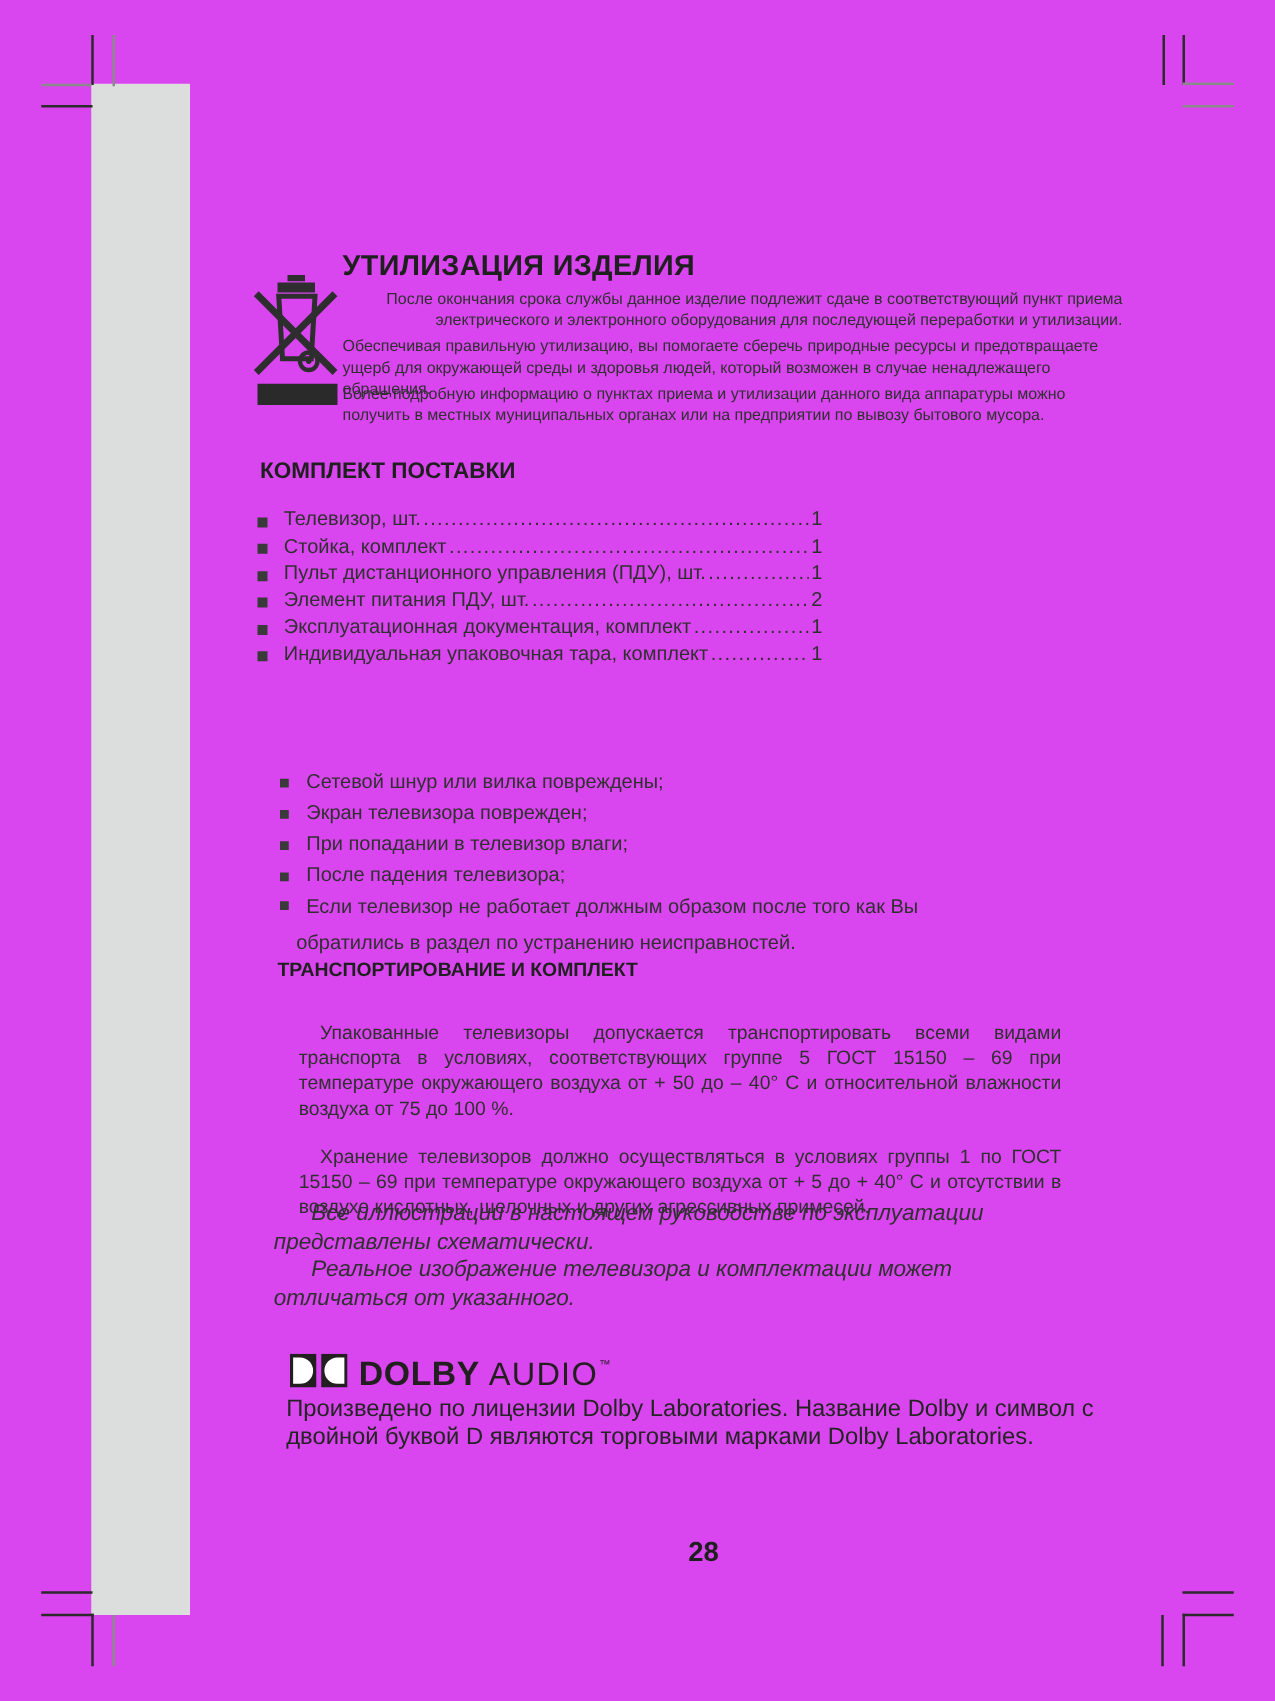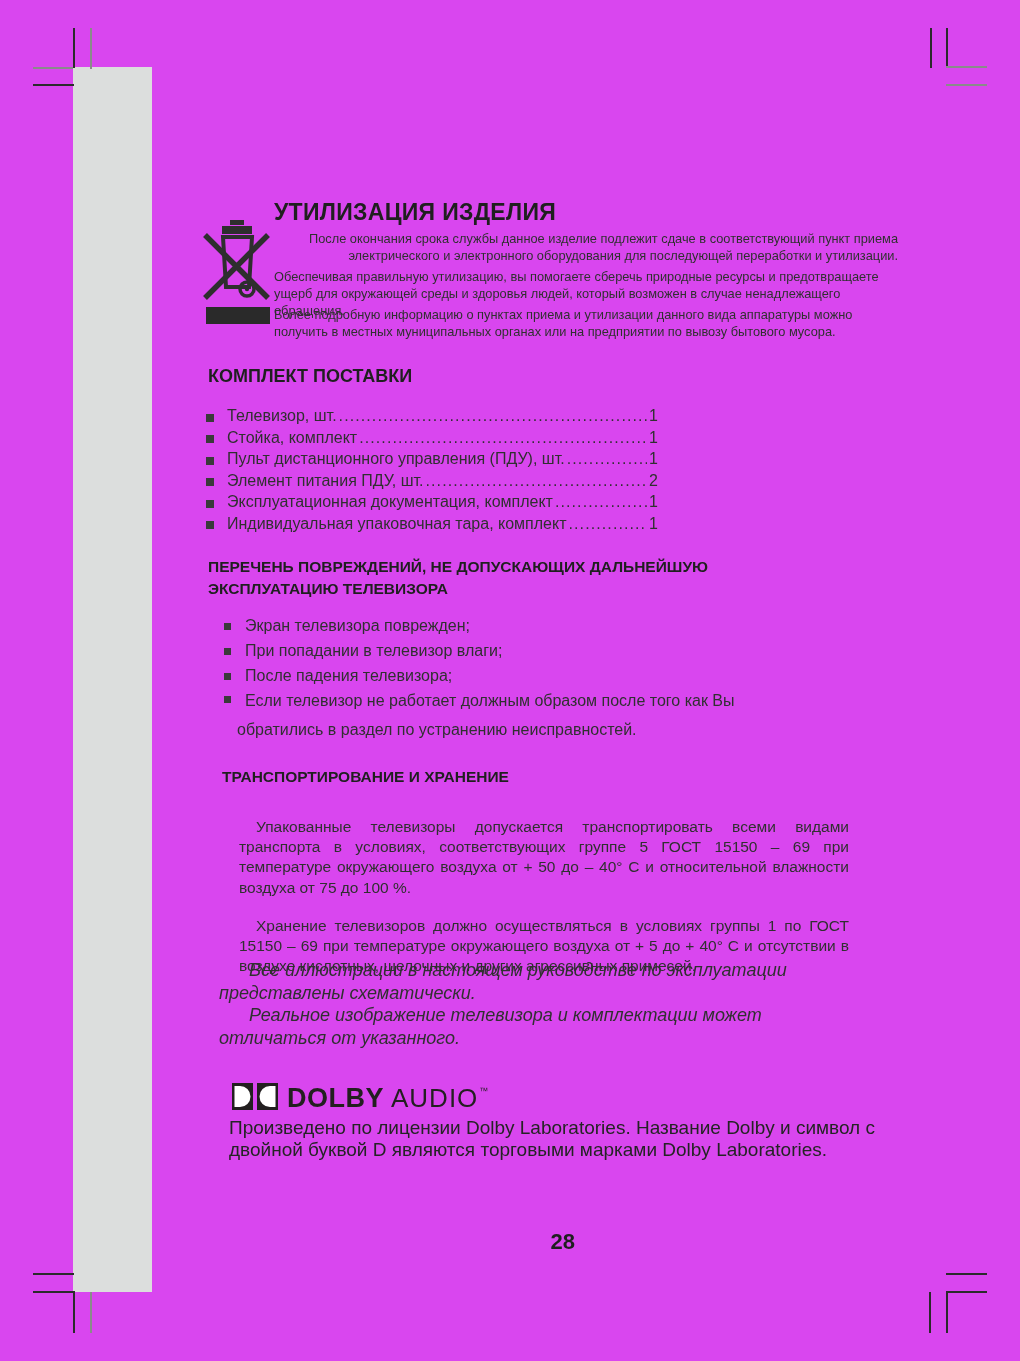--- a/index.html
+++ b/index.html
@@ -128,42 +128,45 @@
       <span class="pkg-qty">1</span>
     </div>
     <div class="pkg-item">
       <span class="pkg-bullet"></span>
       <span class="pkg-label">Индивидуальная упаковочная тара, комплект</span>
       <span class="pkg-leader">........................................................................................................................................................</span>
       <span class="pkg-qty">1</span>
     </div>
   </div>
 
-  <div class="dmg-title">ПЕРЕЧЕНЬ ПОВРЕЖДЕНИЙ, НЕ ДОПУСКАЮЩИХ ДАЛЬНЕЙШУЮ ЭКСПЛУАТАЦИЮ ТЕЛЕВИЗОРА</div>
   <div class="dmg-list">
+    <div class="dmg-item">
+      <span class="dmg-bullet"></span>
+      <span>Сетевой шнур или вилка повреждены;</span>
+    </div>
     <div class="dmg-item">
       <span class="dmg-bullet"></span>
       <span>Экран телевизора поврежден;</span>
     </div>
     <div class="dmg-item">
       <span class="dmg-bullet"></span>
       <span>При попадании в телевизор влаги;</span>
     </div>
     <div class="dmg-item">
       <span class="dmg-bullet"></span>
       <span>После падения телевизора;</span>
     </div>
     <div class="dmg-item" style="margin-bottom:12px;">
       <span class="dmg-bullet" style="margin-top:3px;"></span>
       <span>Если телевизор не работает должным образом после того как Вы</span>
     </div>
     <div class="dmg-cont">обратились в раздел по устранению неисправностей.</div>
   </div>
 
-  <div class="trans-title">ТРАНСПОРТИРОВАНИЕ И ХРАНЕНИЕ</div>
+  <div class="trans-title">ТРАНСПОРТИРОВАНИЕ И КОМПЛЕКТ</div>
   <div class="trans-body">
     <p>Упакованные телевизоры допускается транспортировать всеми видами транспорта в условиях, соответствующих группе 5 ГОСТ 15150 – 69 при температуре окружающего воздуха от + 50 до – 40° С и относительной влажности воздуха от 75 до 100 %.</p>
     <p>Хранение телевизоров должно осуществляться в условиях группы 1 по ГОСТ 15150 – 69 при температуре окружающего воздуха от + 5 до + 40° С и отсутствии в воздухе кислотных, щелочных и других агрессивных примесей.</p>
   </div>
 
   <div class="notes">
     <p>Все иллюстрации в настоящем руководстве по эксплуатации представлены схематически.</p>
     <p>Реальное изображение телевизора и комплектации может отличаться от указанного.</p>
   </div>
 

